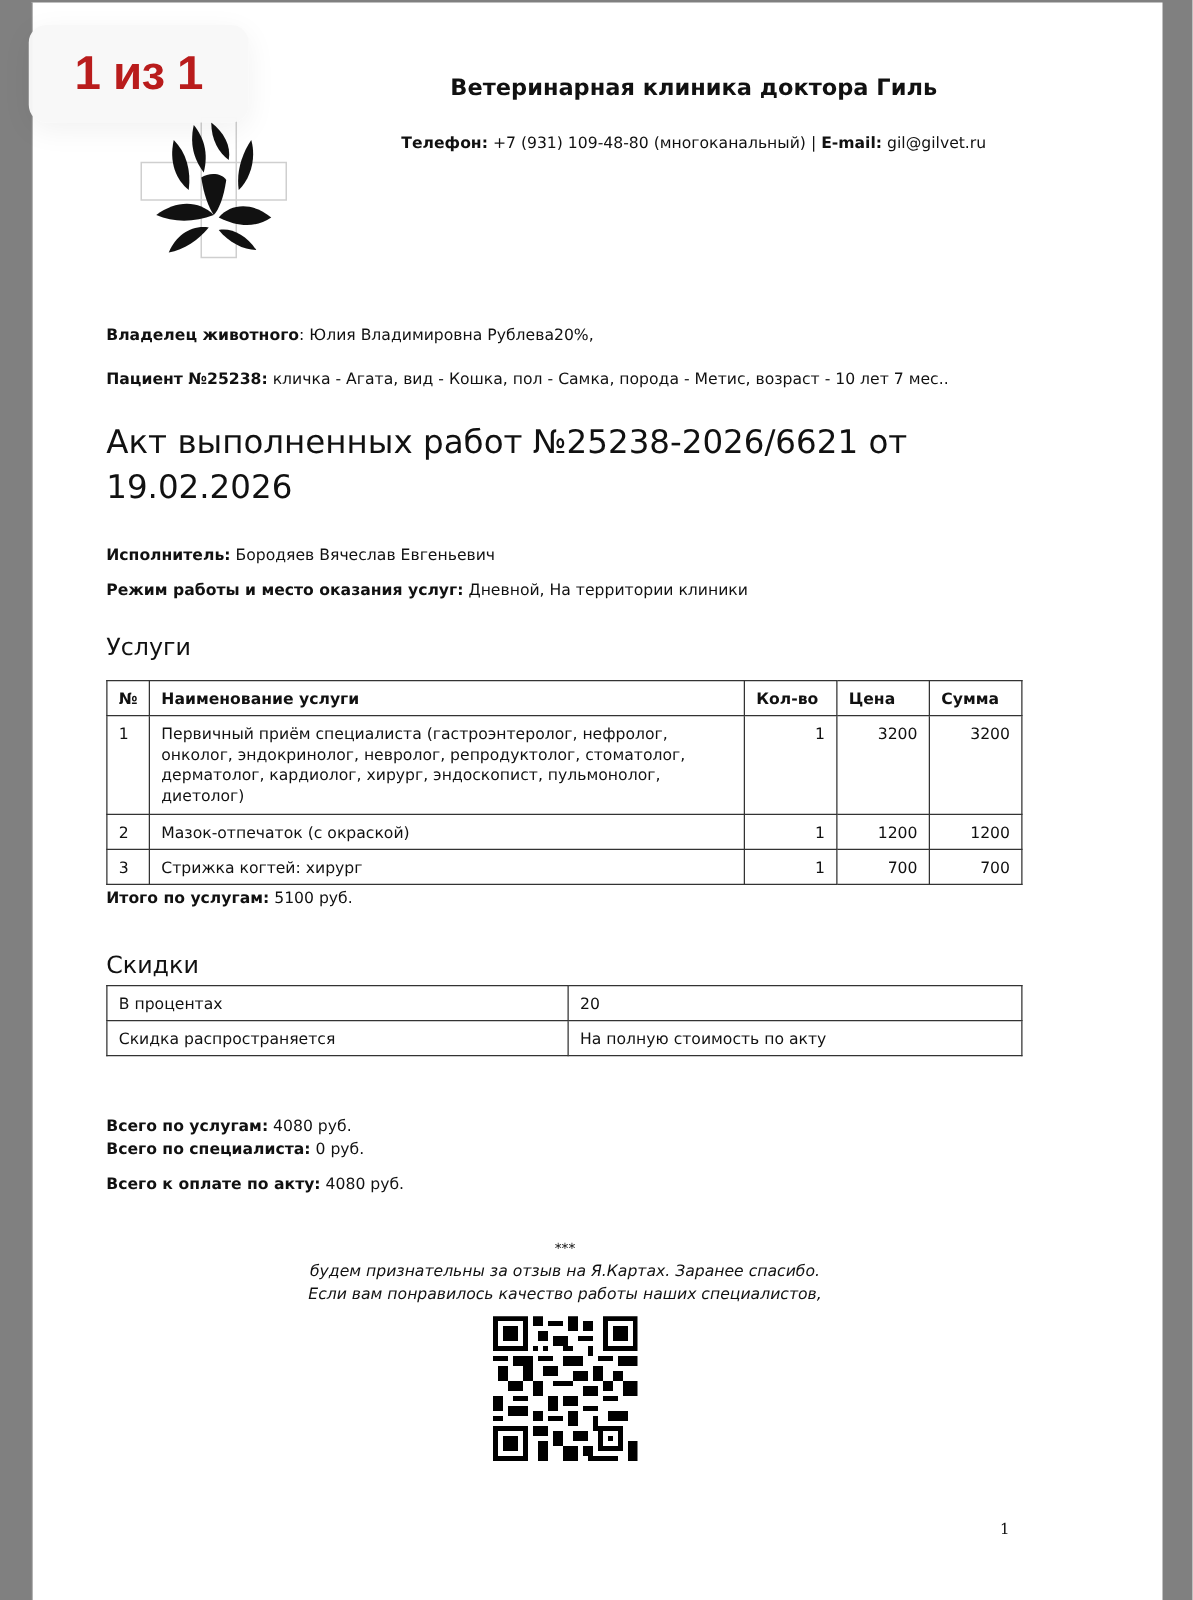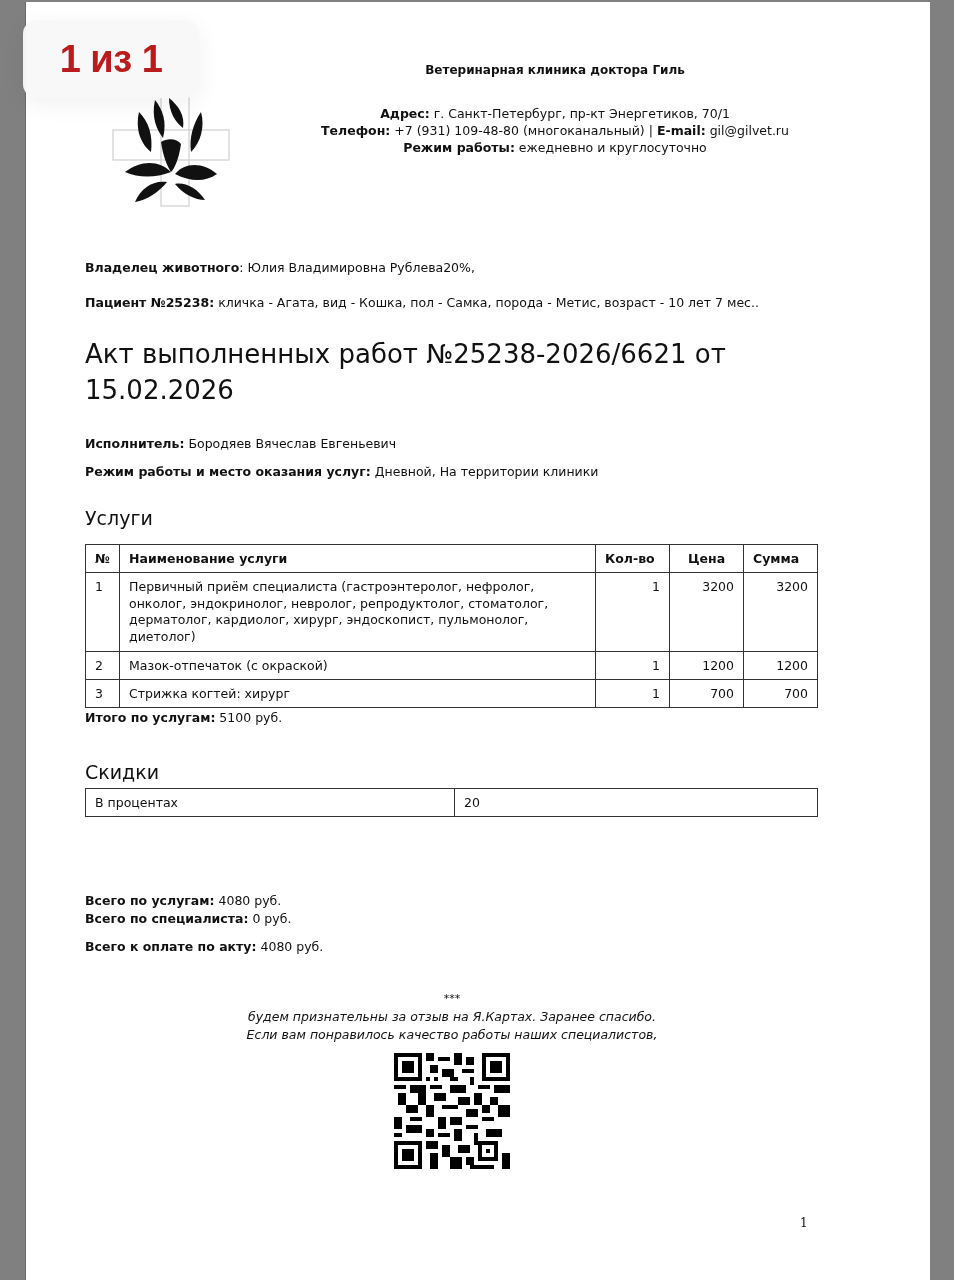--- a/index.html
+++ b/index.html
@@ -13,21 +13,21 @@
   }
   .page-counter {
     position: absolute; left: 23px; top: 20px; width: 176px; height: 78px;
     background: rgba(248,248,248,0.97); border-radius: 14px;
     box-shadow: 0 6px 24px rgba(0,0,0,0.06);
     font-family: "Liberation Sans", sans-serif; font-size: 38px; font-weight: bold;
     display: flex; align-items: center; justify-content: center; color: #b91c1c; letter-spacing: -0.5px;
   }
   .logo { position: absolute; left: 105px; top: 92px; width: 132px; height: 118px; }
   .header { position: absolute; left: 300px; top: 62px; width: 510px; text-align: center; font-size: 12.5px; line-height: 17px; }
-  .header .clinic { font-weight: bold; font-size: 12px; margin-bottom: 26px; }
+  .header .clinic { font-weight: bold; font-size: 18px; margin-bottom: 26px; }
   .b { font-weight: bold; }
   .txt { position: absolute; left: 85px; font-size: 12.5px; white-space: nowrap; }
   .title { position: absolute; left: 85px; top: 336px; font-size: 26px; line-height: 36px; width: 660px; font-weight: normal; }
   .h2 { position: absolute; left: 85px; font-size: 19px; }
   table { border-collapse: collapse; position: absolute; left: 85px; font-size: 12.5px; }
   td, th { border: 1px solid #333; padding: 6px 9px 6px 9px; vertical-align: top; }
   th { text-align: left; font-weight: bold; }
   .svc { top: 544px; width: 733px; }
   .svc td.num { text-align: right; }
   .disc { top: 788px; width: 733px; border-radius: 15px; }
@@ -57,42 +57,40 @@
     <path d="M30 110 C 36 96, 48 88, 62 90 C 54 100, 42 108, 30 110 Z"></path>
     <path d="M100 108 C 92 96, 80 90, 70 92 C 78 102, 90 108, 100 108 Z"></path>
     <path d="M56 50 C 62 46, 72 46, 76 52 C 74 66, 70 76, 66 80 C 62 74, 58 64, 56 50 Z"></path>
   </g>
 </svg>
 
 <div class="page-counter">1 из 1</div>
 
 <div class="header">
   <div class="clinic">Ветеринарная клиника доктора Гиль</div>
-  <div><span class="b">Адрес:</span><span> г. Санкт-Петербург, пр-кт Энергетиков, 70/1</span></div>
   <div><span class="b">Телефон:</span><span> +7 (931) 109-48-80 (многоканальный) | </span><span class="b">E-mail:</span><span> gil@gilvet.ru</span></div>
-  <div><span class="b">Режим работы:</span><span> ежедневно и круглосуточно</span></div>
 </div>
 
 <div class="txt" style="top:260px;"><span class="b">Владелец животного</span><span>: Юлия Владимировна Рублева20%,</span></div>
 <div class="txt" style="top:295px;"><span class="b">Пациент №25238:</span><span> кличка - Агата, вид - Кошка, пол - Самка, порода - Метис, возраст - 10 лет 7 мес..</span></div>
 
-<div class="title">Акт выполненных работ №25238-2026/6621 от 15.02.2026</div>
+<div class="title">Акт выполненных работ №25238-2026/6621 от 19.02.2026</div>
 
 <div class="txt" style="top:436px;"><span class="b">Исполнитель:</span><span> Бородяев Вячеслав Евгеньевич</span></div>
 <div class="txt" style="top:464px;"><span class="b">Режим работы и место оказания услуг:</span><span> Дневной, На территории клиники</span></div>
 
 <div class="h2" style="top:507px;">Услуги</div>
 
 <table class="svc">
   <tbody>
       <tr>
     <th style="width:10px;">№</th>
     <th>Наименование услуги</th>
     <th style="width:55px;">Кол-во</th>
-    <th style="width:55px;text-align:center;">Цена</th>
+    <th style="width:55px;">Цена</th>
     <th style="width:55px;">Сумма</th>
   </tr>
   <tr>
     <td>1</td>
     <td style="line-height:16.5px;">Первичный приём специалиста (гастроэнтеролог, нефролог, онколог, эндокринолог, невролог, репродуктолог, стоматолог, дерматолог, кардиолог, хирург, эндоскопист, пульмонолог, диетолог)</td>
     <td class="num">1</td>
     <td class="num">3200</td>
     <td class="num">3200</td>
   </tr>
   <tr>
@@ -114,20 +112,24 @@
 
 <div class="txt" style="top:710px;"><span class="b">Итого по услугам:</span><span> 5100 руб.</span></div>
 
 <div class="h2" style="top:761px;">Скидки</div>
 
 <table class="disc">
   <tbody>
       <tr>
     <td style="width:350px;">В процентах</td>
     <td>20</td>
+  </tr>
+  <tr>
+    <td>Скидка распространяется</td>
+    <td>На полную стоимость по акту</td>
   </tr>
 </tbody>
   </table>
 
 <div class="txt" style="top:893px;"><span class="b">Всего по услугам:</span><span> 4080 руб.</span></div>
 <div class="txt" style="top:911px;"><span class="b">Всего по специалиста:</span><span> 0 руб.</span></div>
 <div class="txt" style="top:939px;"><span class="b">Всего к оплате по акту:</span><span> 4080 руб.</span></div>
 
 <div class="footer-note">
   <div class="stars">***</div>

